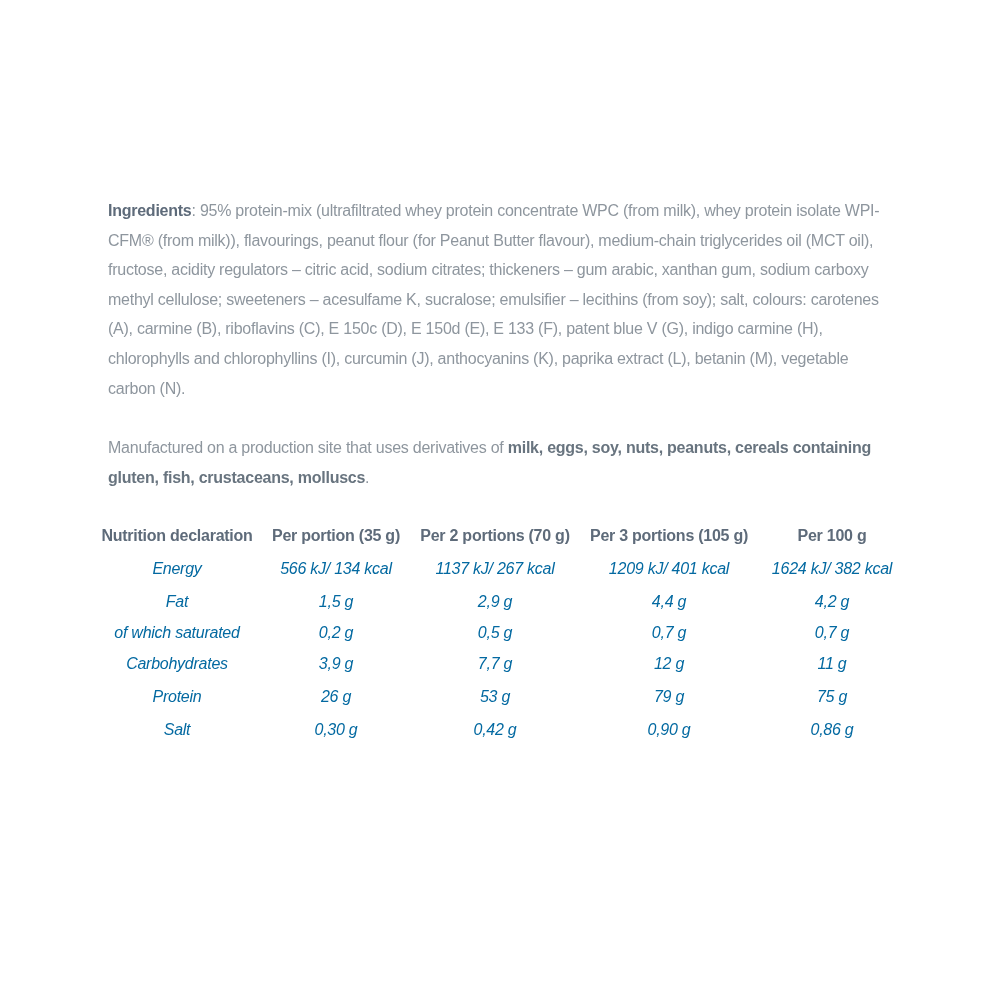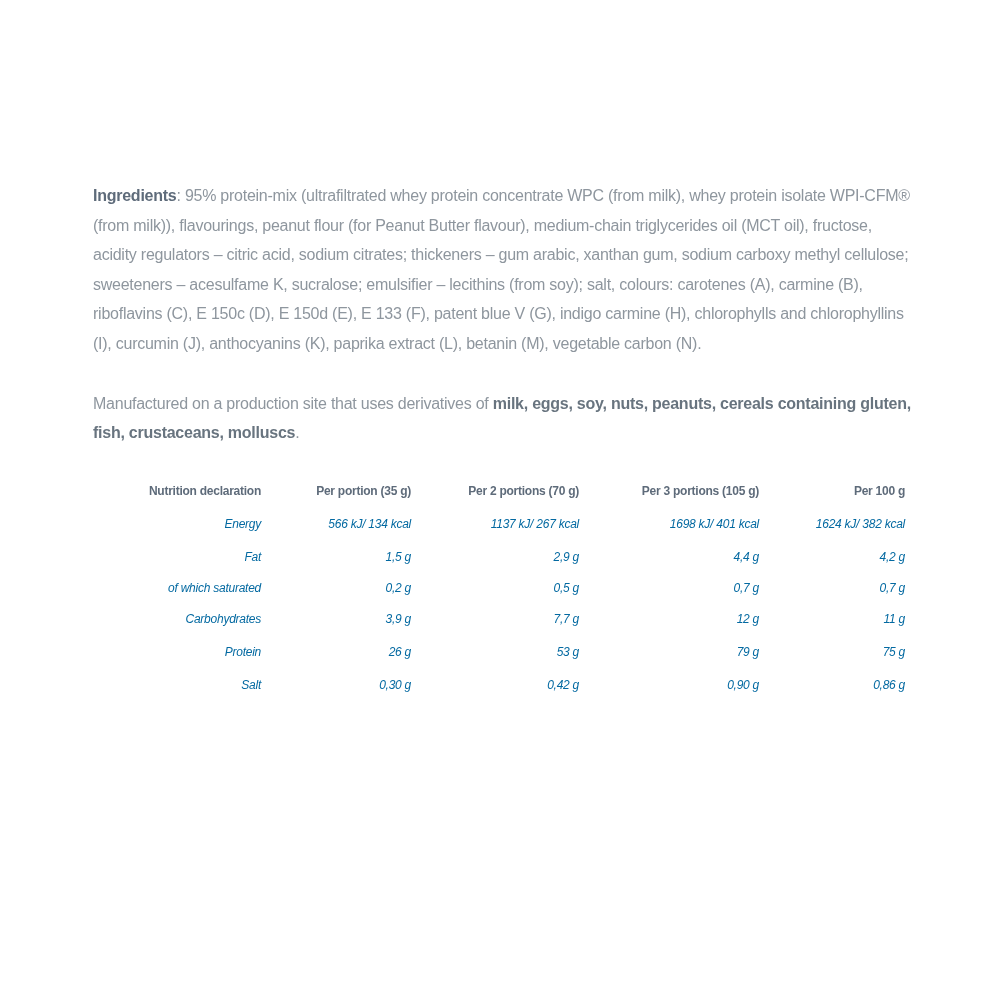--- a/index.html
+++ b/index.html
@@ -14,21 +14,21 @@
     font-family: "Liberation Sans", sans-serif;
     overflow: hidden;
   }
   .content {
     position: absolute;
     left: 93px;
     top: 181px;
     width: 818px;
   }
   .para {
-    margin: 0;
+    margin: 15px;
     font-size: 16px;
     line-height: 29.6px;
     letter-spacing: -0.25px;
     color: #8e969e;
     font-weight: 400;
   }
   .bold-label {
     font-weight: 700;
     color: #5e6b7a;
   }
@@ -41,23 +41,23 @@
   }
   table.nutrition {
     border-collapse: collapse;
     table-layout: fixed;
     width: 812px;
     margin-top: 27px;
   }
   table.nutrition th,
   table.nutrition td {
     padding: 0;
-    text-align: right;
+    text-align: center;
     vertical-align: middle;
-    font-size: 12px;
+    font-size: 16px;
     letter-spacing: -0.25px;
     white-space: nowrap;
     overflow: visible;
   }
   table.nutrition th {
     font-weight: 700;
     color: #5e6b7a;
   }
   table.nutrition td {
     font-weight: 400;
@@ -93,21 +93,21 @@
           <th>Per 2 portions (70 g)</th>
           <th>Per 3 portions (105 g)</th>
           <th>Per 100 g</th>
         </tr>
     </thead>
     <tbody>
         <tr class="data-row">
           <td>Energy</td>
           <td>566 kJ/ 134 kcal</td>
           <td>1137 kJ/ 267 kcal</td>
-          <td>1698 kJ/ 401 kcal</td>
+          <td>1209 kJ/ 401 kcal</td>
           <td>1624 kJ/ 382 kcal</td>
         </tr>
         <tr class="data-row">
           <td>Fat</td>
           <td>1,5 g</td>
           <td>2,9 g</td>
           <td>4,4 g</td>
           <td>4,2 g</td>
         </tr>
         <tr class="sub-row">

